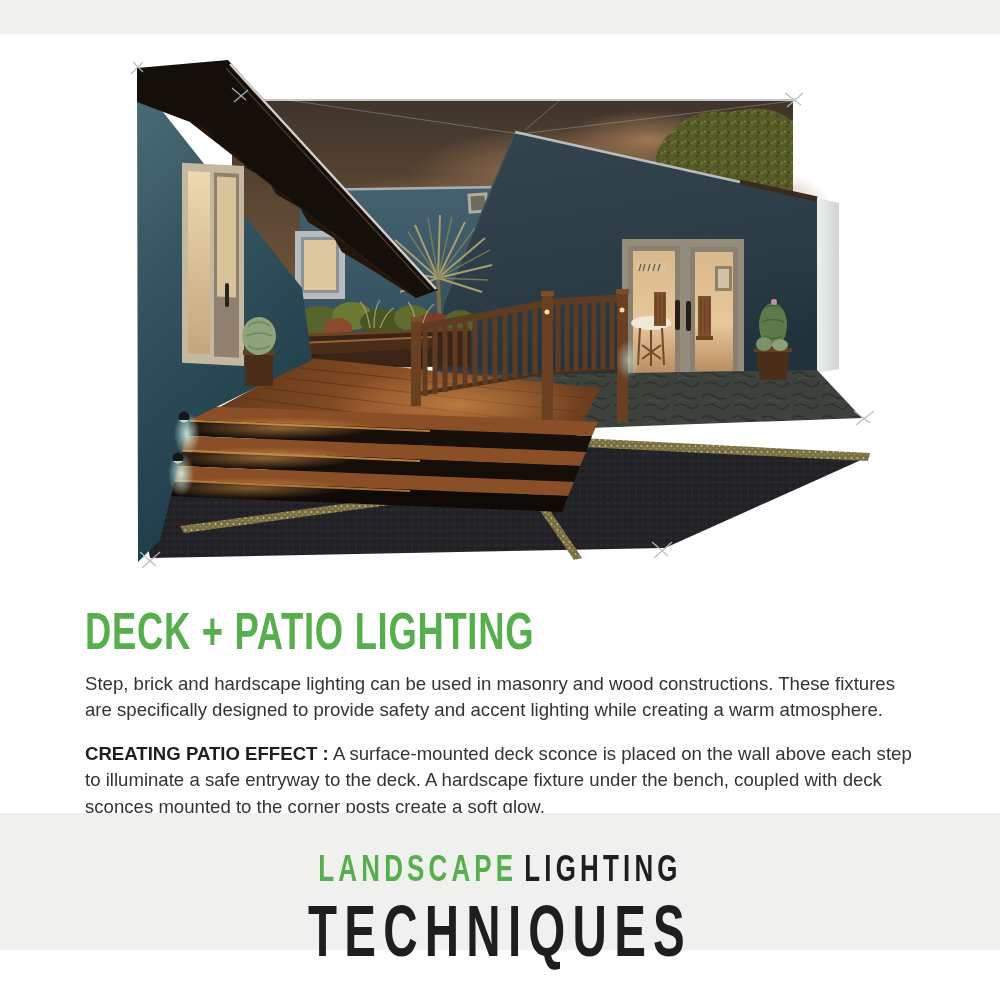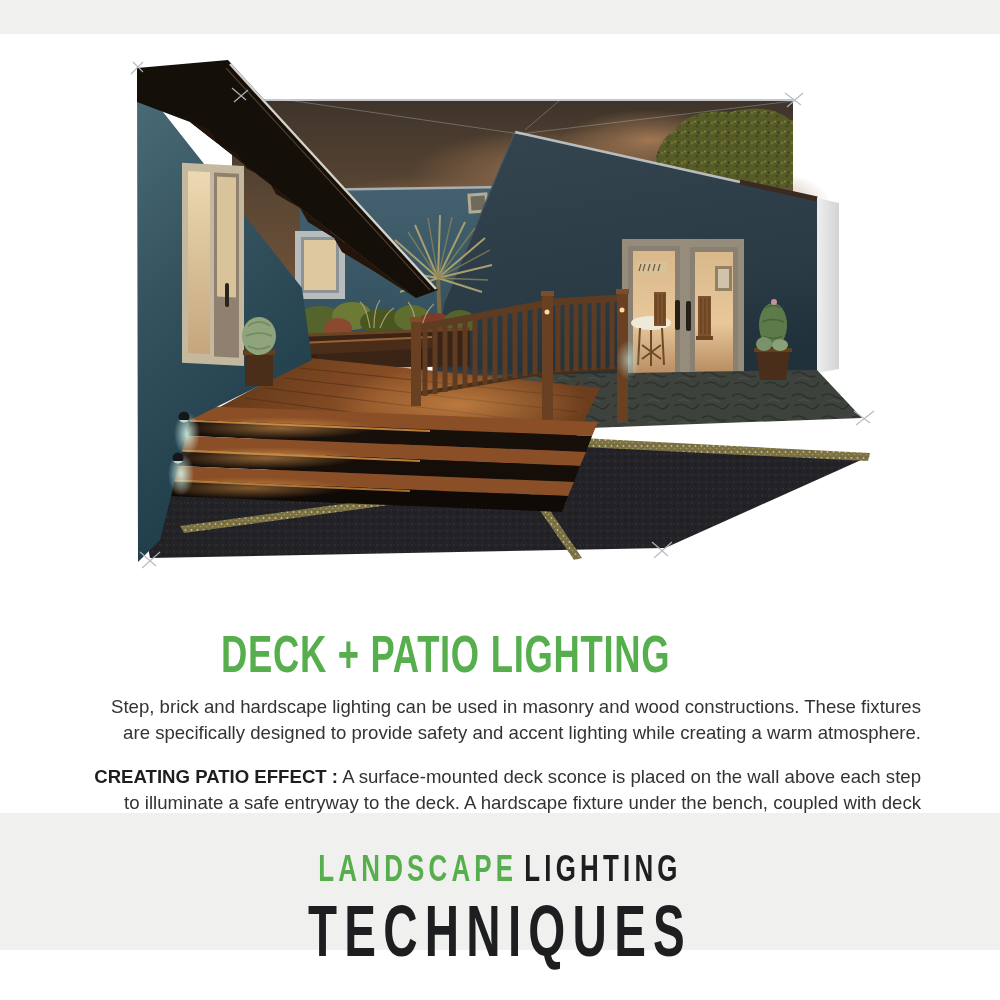--- a/index.html
+++ b/index.html
@@ -5,21 +5,21 @@
   html,body{margin:0;padding:0;}
   body{
     width:1000px;height:1000px;position:relative;overflow:hidden;
     background:var(--page,#ffffff);
     font-family:"Liberation Sans",sans-serif;
   }
   .band{position:absolute;left:0;width:1000px;background:var(--band,#f0f0ee);}
   .band.top{top:0;height:34px;}
   .band.bottom{top:813px;height:137px;}
   .scene{position:absolute;left:130px;top:60px;width:755px;height:530px;}
-  .content{position:absolute;left:85px;top:628px;width:836px;text-align:right;}
+  .content{position:absolute;left:85px;top:605px;width:836px;}
   .content h1{
     margin:0 0 13px 0;
     font-size:52px;line-height:1.02;font-weight:bold;letter-spacing:1px;
     color:var(--accent,#56ae4d);
     transform:scaleX(.70);transform-origin:left center;white-space:nowrap;
   }
   .content p{margin:0 0 17px 0;font-size:18.6px;line-height:1.42;color:var(--text,#333333);}
   .content p .lbl{font-weight:bold;color:var(--headline,#222426);}
   .footer-inner{position:absolute;left:0;top:36px;width:100%;text-align:center;}
   .brandline{

